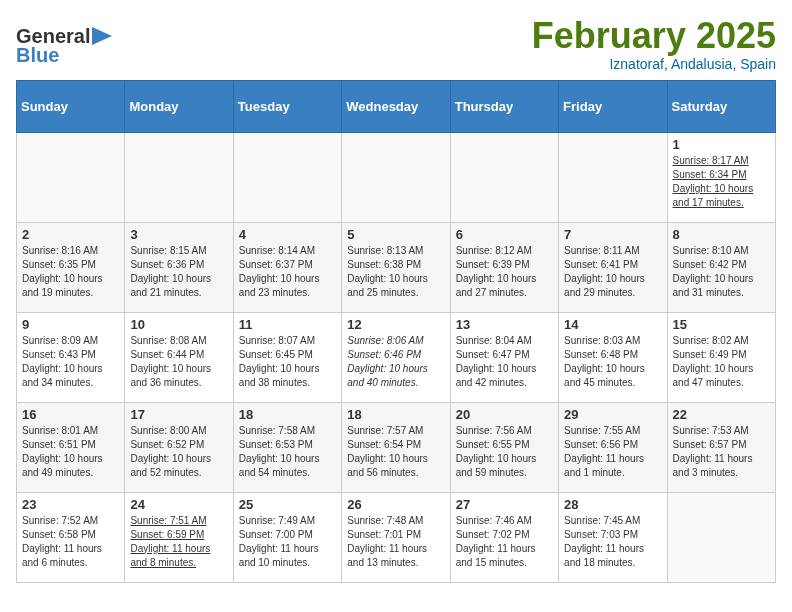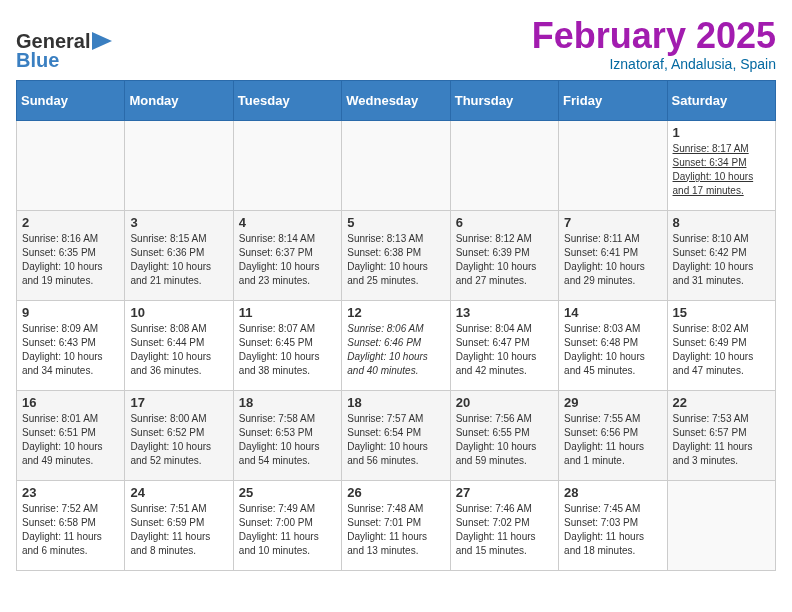--- a/index.html
+++ b/index.html
@@ -5,55 +5,55 @@
     * { box-sizing: border-box; margin: 0; padding: 0; }
     body {
       font-family: Arial, sans-serif;
       background: #fff;
       width: 792px;
       min-height: 612px;
       padding: 16px;
     }
     .header {
       display: flex;
-      align-items: flex-end;
+      align-items: center;
       justify-content: space-between;
       margin-bottom: 8px;
     }
     .logo {
       display: flex;
       align-items: center;
       margin-top: 4px;
     }
     .logo-general { color: #333; }
     .logo-blue { color: #1a6bbf; }
     .title-section {
       text-align: right;
     }
     .calendar-title {
       font-size: 36px;
       font-weight: bold;
-      color: #a21caf;
+      color: #4d7c0f;
       line-height: 1.1;
     }
     .calendar-subtitle {
       font-size: 14px;
       color: #0369a1;
     }
     table {
       width: 100%;
       border-collapse: collapse;
       table-layout: fixed;
     }
     thead th {
       background-color: #3a7fc1;
       color: #fff;
       font-size: 13px;
       font-weight: bold;
-      padding: 12px 4px;
+      padding: 18px 4px;
       text-align: left;
       border: 1px solid #2a6aaa;
     }
     tbody td {
       border: 1px solid #ccc;
       vertical-align: top;
       padding: 4px 5px;
       height: 90px;
       font-size: 10px;
       color: #333;
@@ -282,21 +282,21 @@
       <tr>
         <td>
           <span class="day-number">23</span>
           <div class="day-info" style="white-space: pre-line;">Sunrise: 7:52 AM
 Sunset: 6:58 PM
 Daylight: 11 hours
 and 6 minutes.</div>
         </td>
         <td>
           <span class="day-number">24</span>
-          <div class="day-info" style="white-space: pre-line;">Sunrise: 7:51 AM
+          <div class="day-info" style="white-space: pre-line; text-decoration: underline;">Sunrise: 7:51 AM
 Sunset: 6:59 PM
 Daylight: 11 hours
 and 8 minutes.</div>
         </td>
         <td>
           <span class="day-number">25</span>
           <div class="day-info" style="white-space: pre-line;">Sunrise: 7:49 AM
 Sunset: 7:00 PM
 Daylight: 11 hours
 and 10 minutes.</div>

